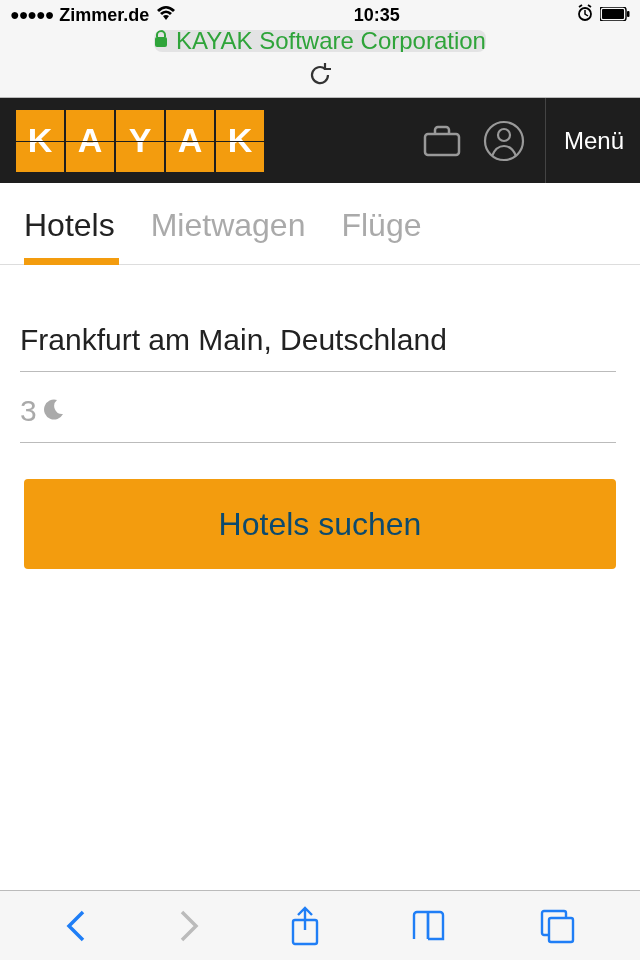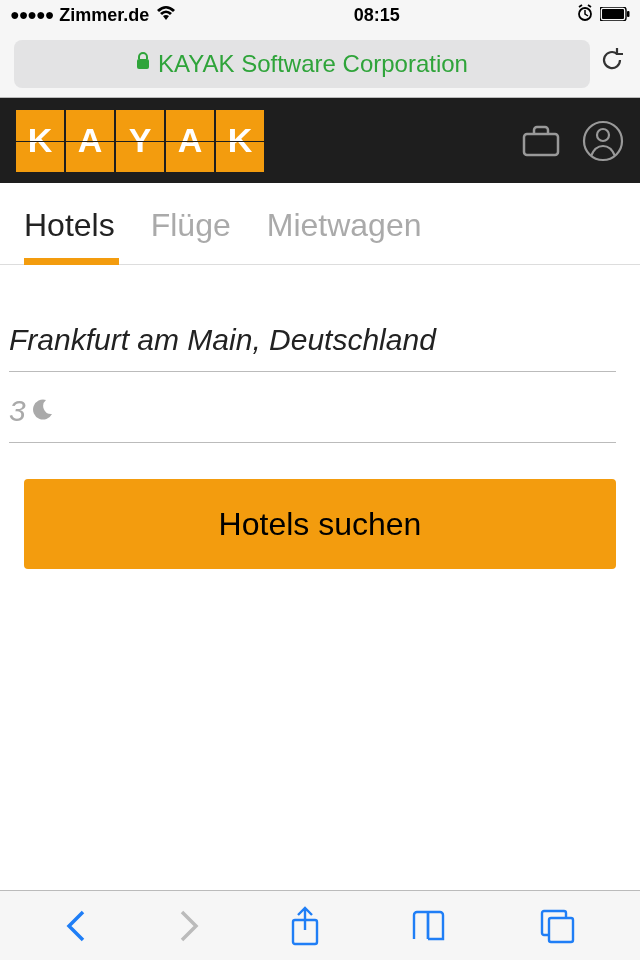--- a/index.html
+++ b/index.html
@@ -29,20 +29,21 @@
     .battery { display: inline-block; }
     
     .url-bar {
       height: 68px;
       background: #f6f6f6;
       display: flex;
       align-items: center;
       padding: 0 14px;
       gap: 8px;
       border-bottom: 1px solid #bbb;
+      flex-direction: column;
     }
     .url-field {
       flex: 1;
       height: 48px;
       background: #e3e3e4;
       border-radius: 8px;
       display: flex;
       align-items: center;
       justify-content: center;
       gap: 8px;
@@ -122,22 +123,21 @@
     }
     .tab.active::after {
       content: "";
       position: absolute;
       left: 0; right: -4px; bottom: -1px;
       height: 7px;
       background: #f39c0e;
     }
     
     .form {
-      padding: 36px 24px 0 9px;
-      font-style: italic;
+      padding: 36px 24px 0 20px;
     }
     .field {
       border-bottom: 1px solid #bbb;
       padding: 22px 0 14px 0;
       display: flex;
       align-items: center;
       justify-content: space-between;
       font-size: 30px;
       color: #222;
     }
@@ -146,21 +146,21 @@
       align-items: center;
       gap: 6px;
       color: #aaa;
     }
     .moon-icon { color: #aaa; font-size: 28px; }
     
     .search-btn {
       margin: 36px 24px 0 24px;
       height: 90px;
       background: #f39c0e;
-      color: #000000;
+      color: #0c4a6e;
       font-size: 32px;
       display: flex;
       align-items: center;
       justify-content: center;
       border-radius: 4px;
     }
     
     .footer {
       position: absolute;
       bottom: 0; left: 0; right: 0;
@@ -186,21 +186,21 @@
 <div class="status-bar">
   <div class="status-left">
     <span class="signal-dots">●●●●●</span>
     <span>Zimmer.de</span>
     <span class="wifi-icon">
       <svg width="22" height="16" viewBox="0 0 22 16">
           <path d="M11 15 L8 11 Q11 9 14 11 Z M5 8 Q11 3 17 8 L15 10 Q11 6 7 10 Z M2 5 Q11 -3 20 5 L18 7 Q11 0 4 7 Z" fill="#000"></path>
         </svg>
     </span>
   </div>
-  <span>08:15</span>
+  <span>10:35</span>
   <div class="status-right">
     <span>
       <svg width="18" height="18" viewBox="0 0 18 18">
           <circle cx="9" cy="10" r="6" fill="none" stroke="#000" stroke-width="1.8"></circle>
           <path d="M9 6 L9 10 L12 12" stroke="#000" stroke-width="1.5" fill="none"></path>
           <path d="M3 3 L6 1 M15 3 L12 1" stroke="#000" stroke-width="1.8"></path>
         </svg>
     </span>
     <span class="battery">
       <svg width="30" height="14" viewBox="0 0 30 14">
@@ -245,26 +245,27 @@
         <path d="M12 9 V5 a3 3 0 0 1 3 -3 h8 a3 3 0 0 1 3 3 V9" fill="none" stroke="#999" stroke-width="2.5"></path>
       </svg>
   </div>
   <div class="header-icon">
     <svg width="42" height="42" viewBox="0 0 42 42">
         <circle cx="21" cy="21" r="19" fill="none" stroke="#999" stroke-width="2.2"></circle>
         <circle cx="21" cy="15" r="6" fill="none" stroke="#999" stroke-width="2.2"></circle>
         <path d="M9 36 Q13 26 21 26 Q29 26 33 36" fill="none" stroke="#999" stroke-width="2.2"></path>
       </svg>
   </div>
+  <div class="menu-label">Menü</div>
 </div>
 
 <div class="tabs">
   <div class="tab active">Hotels</div>
+  <div class="tab">Mietwagen</div>
   <div class="tab">Flüge</div>
-  <div class="tab">Mietwagen</div>
 </div>
 
 <div class="form">
   <div class="field">
     <span>Frankfurt am Main, Deutschland</span>
   </div>
   <div class="field">
     <span class="field-meta">
       <span>3</span>
       <span class="moon-icon">

